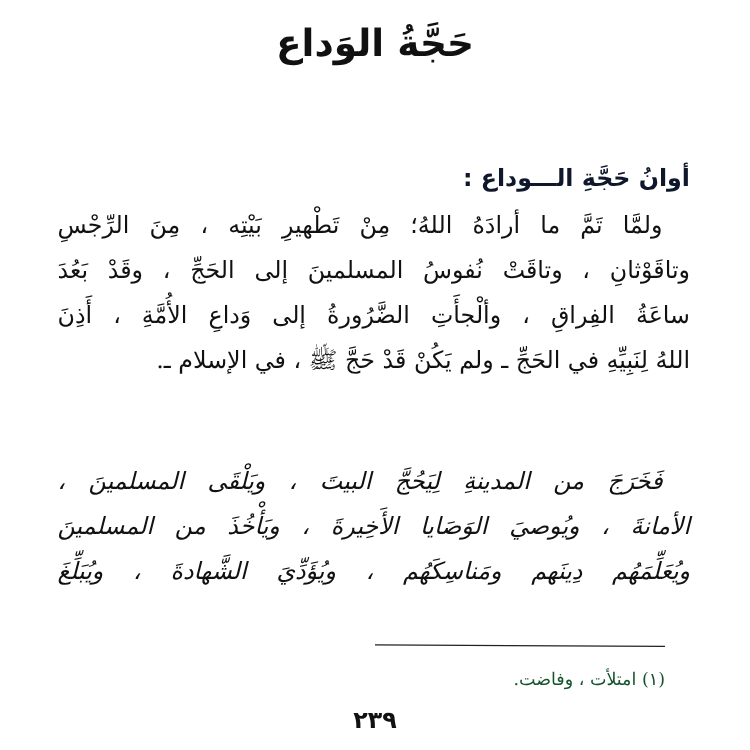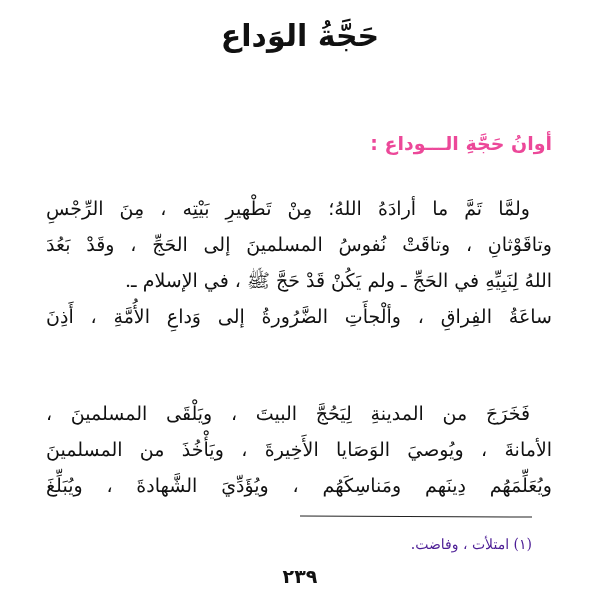--- a/index.html
+++ b/index.html
@@ -33,57 +33,57 @@
       color: #111;
     }
     .section-heading {
       position: absolute;
       top: 128px;
       right: 48px;
       font-family: "DejaVu Sans", sans-serif;
       font-weight: bold;
       font-size: 19px;
       line-height: 30px;
-      color: #ec4899;
+      color: #0f172a;
     }
     .paragraph {
       position: absolute;
       right: 48px;
       width: 506px;
       font-size: 19px;
       color: #111;
     }
     .line {
       display: block;
       height: 36px;
       line-height: 36px;
       white-space: nowrap;
       text-align: justify;
       text-align-last: justify;
     }
-    .line.indent { padding-right: 22px; margin-top: 28px; }
+    .line.indent { padding-right: 22px; }
     .line.last { text-align-last: right; }
     .para-1 { top: 162px; }
-    .para-2 { top: 367px; }
+    .para-2 { top: 367px; font-style: italic; }
     .footnote-rule {
       position: absolute;
       top: 516px;
       left: 300px;
       width: 232px;
       height: 0;
       border-top: 1.5px solid #222;
       transform: rotate(0.3deg);
     }
     .footnote {
       position: absolute;
       top: 533px;
       right: 68px;
       font-size: 14px;
       line-height: 22px;
-      color: #4c1d95;
+      color: #14532d;
     }
     .page-number {
       position: absolute;
       top: 562px;
       left: 0; right: 0;
       text-align: center;
       font-family: "DejaVu Sans", sans-serif;
       font-weight: bold;
       font-size: 19px;
       line-height: 28px;
@@ -96,22 +96,22 @@
 
 <div class="page">
 
   <div class="chapter-title">حَجَّةُ الوَداع</div>
 
   <div class="section-heading">أوانُ حَجَّةِ الـــوداع :</div>
 
   <div class="paragraph para-1">
     <span class="line indent">ولمَّا تَمَّ ما أرادَهُ اللهُ؛ مِنْ تَطْهيرِ بَيْتِه ، مِنَ الرِّجْسِ</span>
     <span class="line">وتاقَوْثانِ ، وتاقَتْ نُفوسُ المسلمينَ إلى الحَجِّ ، وقَدْ بَعُدَ</span>
+    <span class="line">ساعَةُ الفِراقِ ، وألْجأَتِ الضَّرُورةُ إلى وَداعِ الأُمَّةِ ، أَذِنَ</span>
     <span class="line last">اللهُ لِنَبِيِّهِ في الحَجِّ ـ ولم يَكُنْ قَدْ حَجَّ ﷺ ، في الإسلام ـ.</span>
-    <span class="line">ساعَةُ الفِراقِ ، وألْجأَتِ الضَّرُورةُ إلى وَداعِ الأُمَّةِ ، أَذِنَ</span>
   </div>
 
   <div class="paragraph para-2">
     <span class="line indent">فَخَرَجَ من المدينةِ لِيَحُجَّ البيتَ ، ويَلْقَى المسلمينَ ،</span>
     <span class="line">الأمانةَ ، ويُوصيَ الوَصَايا الأَخِيرةَ ، ويَأْخُذَ من المسلمينَ</span>
     <span class="line">ويُعَلِّمَهُم دِينَهم ومَناسِكَهُم ، ويُؤَدِّيَ الشَّهادةَ ، ويُبَلِّغَ</span>
   </div>
 
   <div class="footnote-rule"></div>
 

